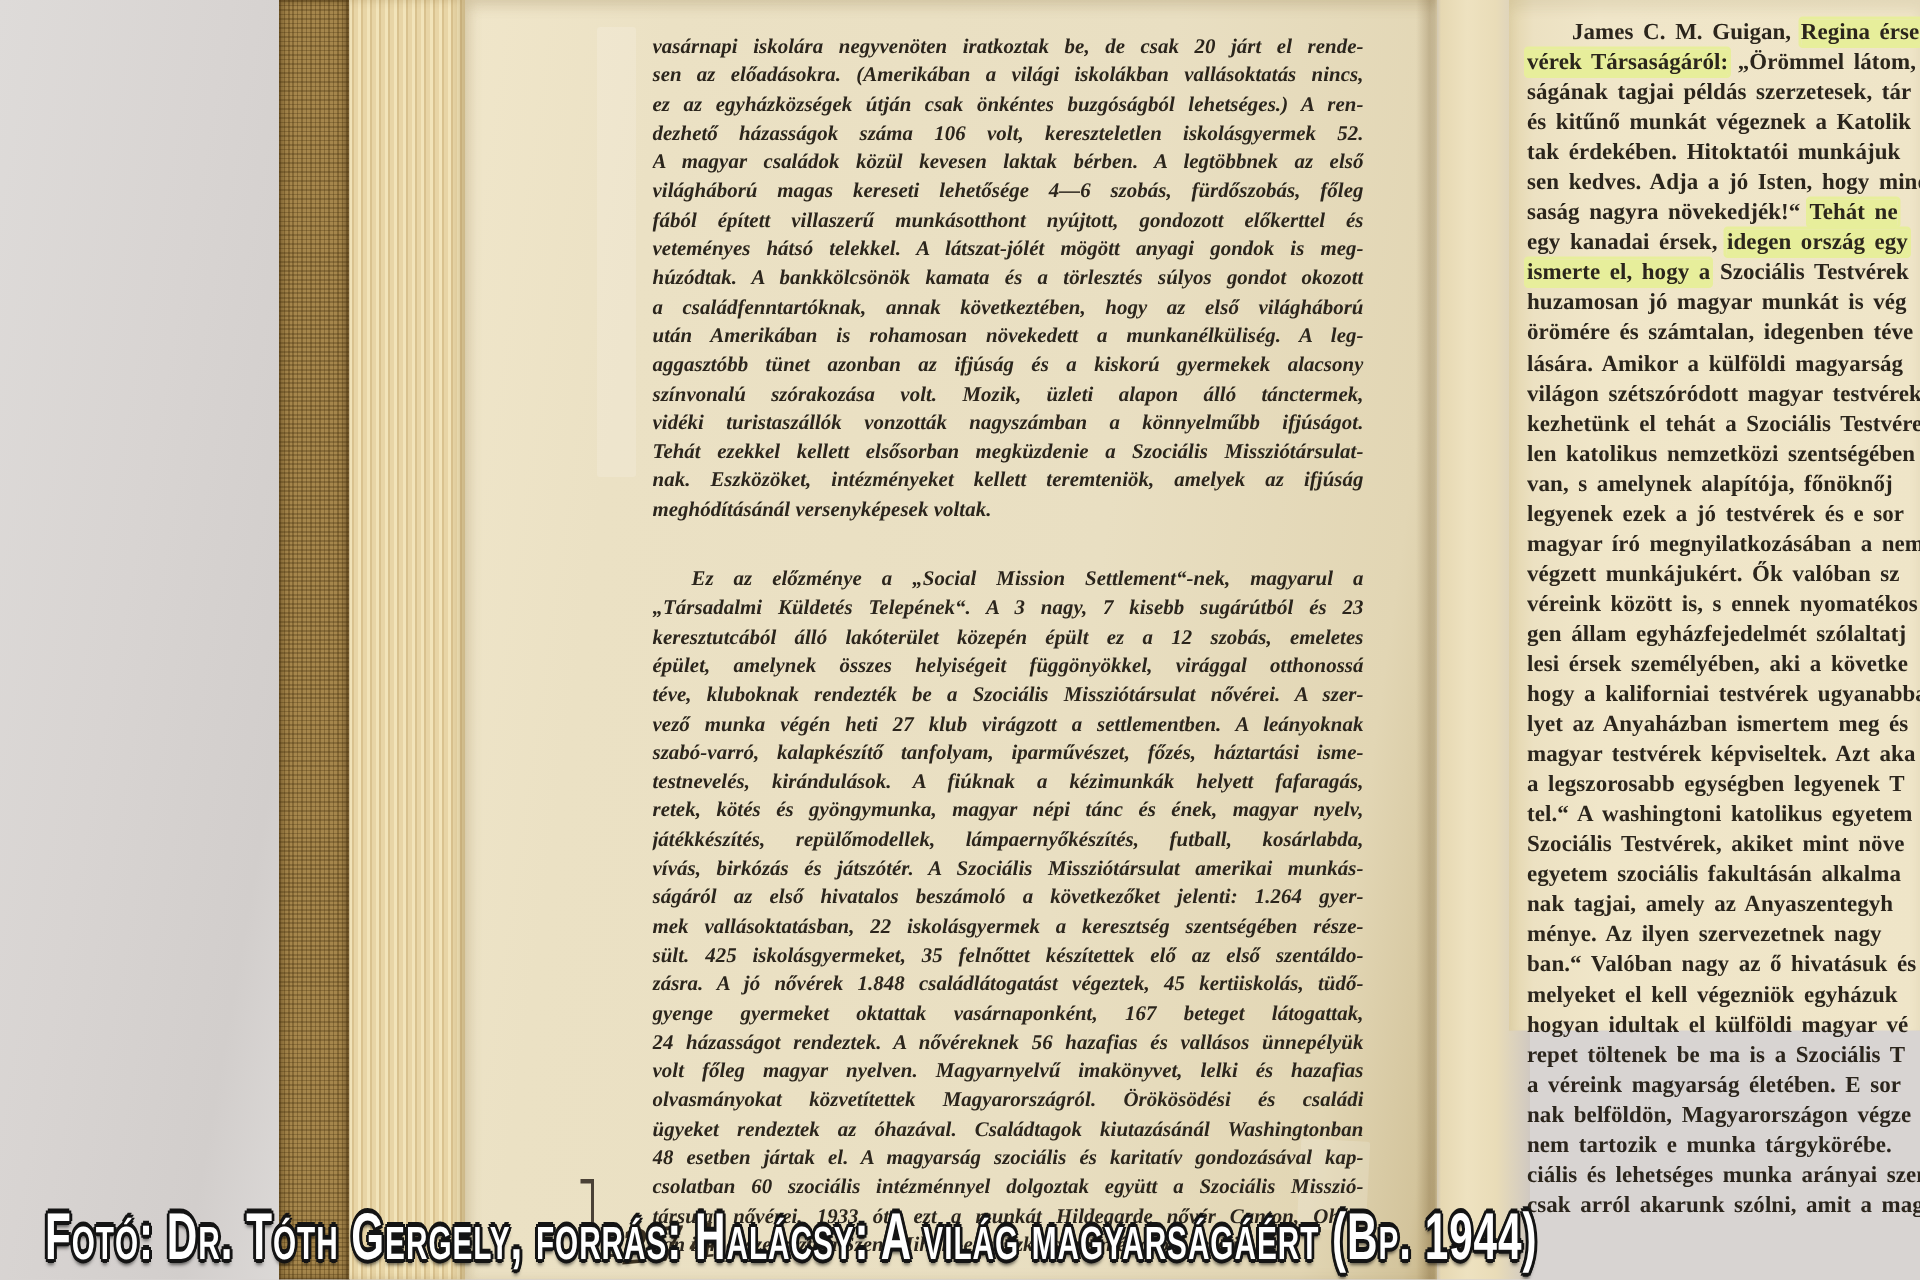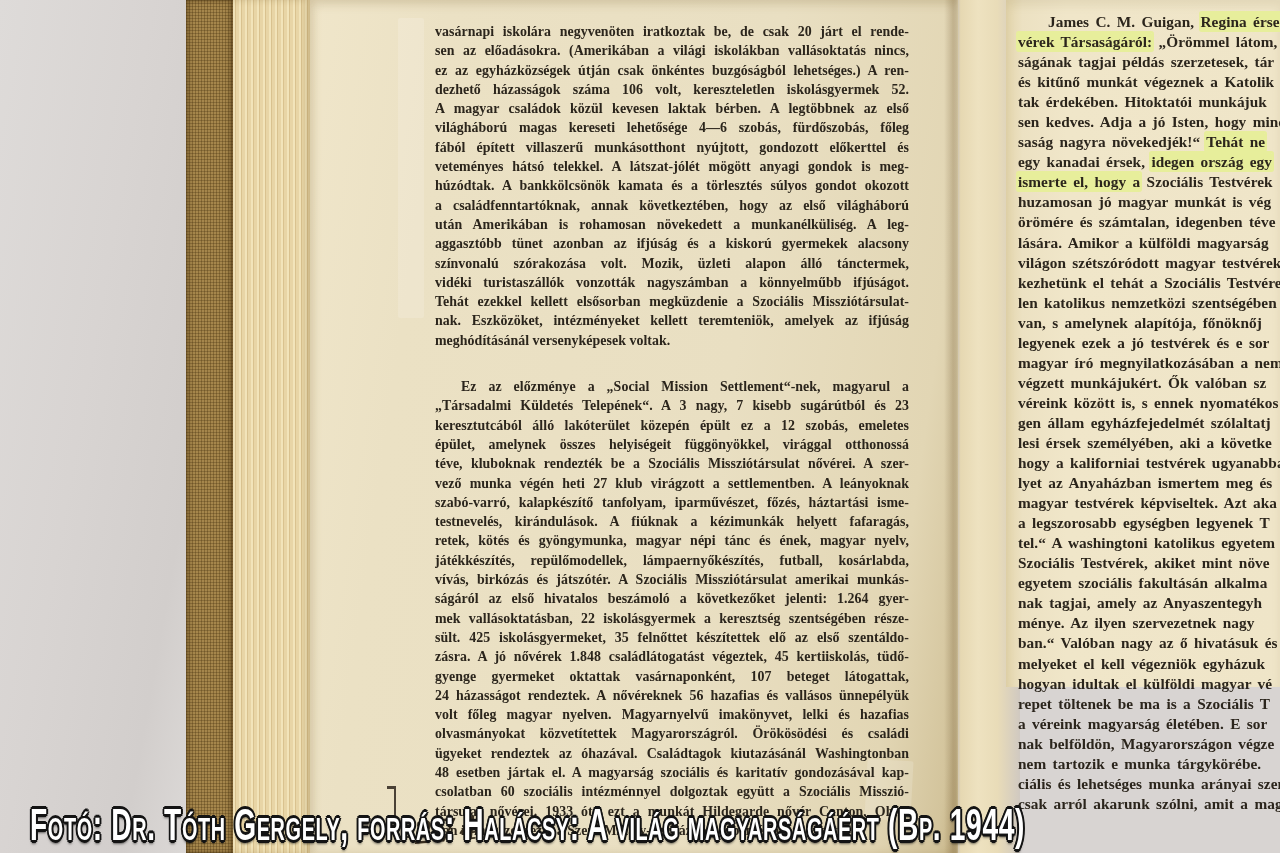--- a/index.html
+++ b/index.html
@@ -42,21 +42,21 @@
        rgba(90,68,35,.18) 16%, #e6d8b2 22%, #eee2c0 45%, #e9dcb8 70%, rgba(150,120,70,.12) 100%);}
 
   
   .right-page{position:absolute;left:1006px;top:0;width:274px;height:687px;
     background:linear-gradient(90deg,#e3d5ac 0%,#ece1c2 6%,#f0e6c9 22%,#efe5c8 100%);
     box-shadow:inset 0 6px 8px rgba(120,95,50,.10);}
 
   
   .left-text{position:absolute;left:125px;top:22px;width:474px;
     font-size:13.9px;line-height:19.3px;color:#2b251c;font-weight:700;
-    letter-spacing:.05px;}
+    letter-spacing:.05px;font-style:italic;}
   .jline{text-align:justify;text-align-last:justify;white-space:normal;height:19.3px;overflow:hidden;}
   .jline.lastline{text-align-last:left;}
   .jline.indent{text-indent:26px;margin-top:27px;}
 
   
   .right-text{position:absolute;left:12px;top:12px;width:320px;
     font-size:15.3px;line-height:20.05px;color:#2b251c;font-weight:700;
     letter-spacing:.05px;word-spacing:2.5px;}
   .rline{white-space:nowrap;height:20.05px;}
   .rline.indent{padding-left:30px;}
@@ -119,21 +119,21 @@
           <div class="jline">vező munka végén heti 27 klub virágzott a settlementben. A leányoknak</div>
           <div class="jline">szabó-varró, kalapkészítő tanfolyam, iparművészet, főzés, háztartási isme-</div>
           <div class="jline">testnevelés, kirándulások. A fiúknak a kézimunkák helyett fafaragás,</div>
           <div class="jline">retek, kötés és gyöngymunka, magyar népi tánc és ének, magyar nyelv,</div>
           <div class="jline">játékkészítés, repülőmodellek, lámpaernyőkészítés, futball, kosárlabda,</div>
           <div class="jline">vívás, birkózás és játszótér. A Szociális Missziótársulat amerikai munkás-</div>
           <div class="jline">ságáról az első hivatalos beszámoló a következőket jelenti: 1.264 gyer-</div>
           <div class="jline">mek vallásoktatásban, 22 iskolásgyermek a keresztség szentségében része-</div>
           <div class="jline">sült. 425 iskolásgyermeket, 35 felnőttet készítettek elő az első szentáldo-</div>
           <div class="jline">zásra. A jó nővérek 1.848 családlátogatást végeztek, 45 kertiiskolás, tüdő-</div>
-          <div class="jline">gyenge gyermeket oktattak vasárnaponként, 107 beteget látogattak,</div>
+          <div class="jline">gyenge gyermeket oktattak vasárnaponként, 167 beteget látogattak,</div>
           <div class="jline">24 házasságot rendeztek. A nővéreknek 56 hazafias és vallásos ünnepélyük</div>
           <div class="jline">volt főleg magyar nyelven. Magyarnyelvű imakönyvet, lelki és hazafias</div>
           <div class="jline">olvasmányokat közvetítettek Magyarországról. Örökösödési és családi</div>
           <div class="jline">ügyeket rendeztek az óhazával. Családtagok kiutazásánál Washingtonban</div>
           <div class="jline">48 esetben jártak el. A magyarság szociális és karitatív gondozásával kap-</div>
           <div class="jline">csolatban 60 szociális intézménnyel dolgoztak együtt a Szociális Misszió-</div>
           <div class="jline">társulat nővérei. 1933 óta ezt a munkát Hildegarde nővér Canton, Ohio-</div>
           <div class="jline lastline">ban is megszervezte a Szent Mihály-egyházközségben és azóta vezeti.</div>
         </div>
       </div>

